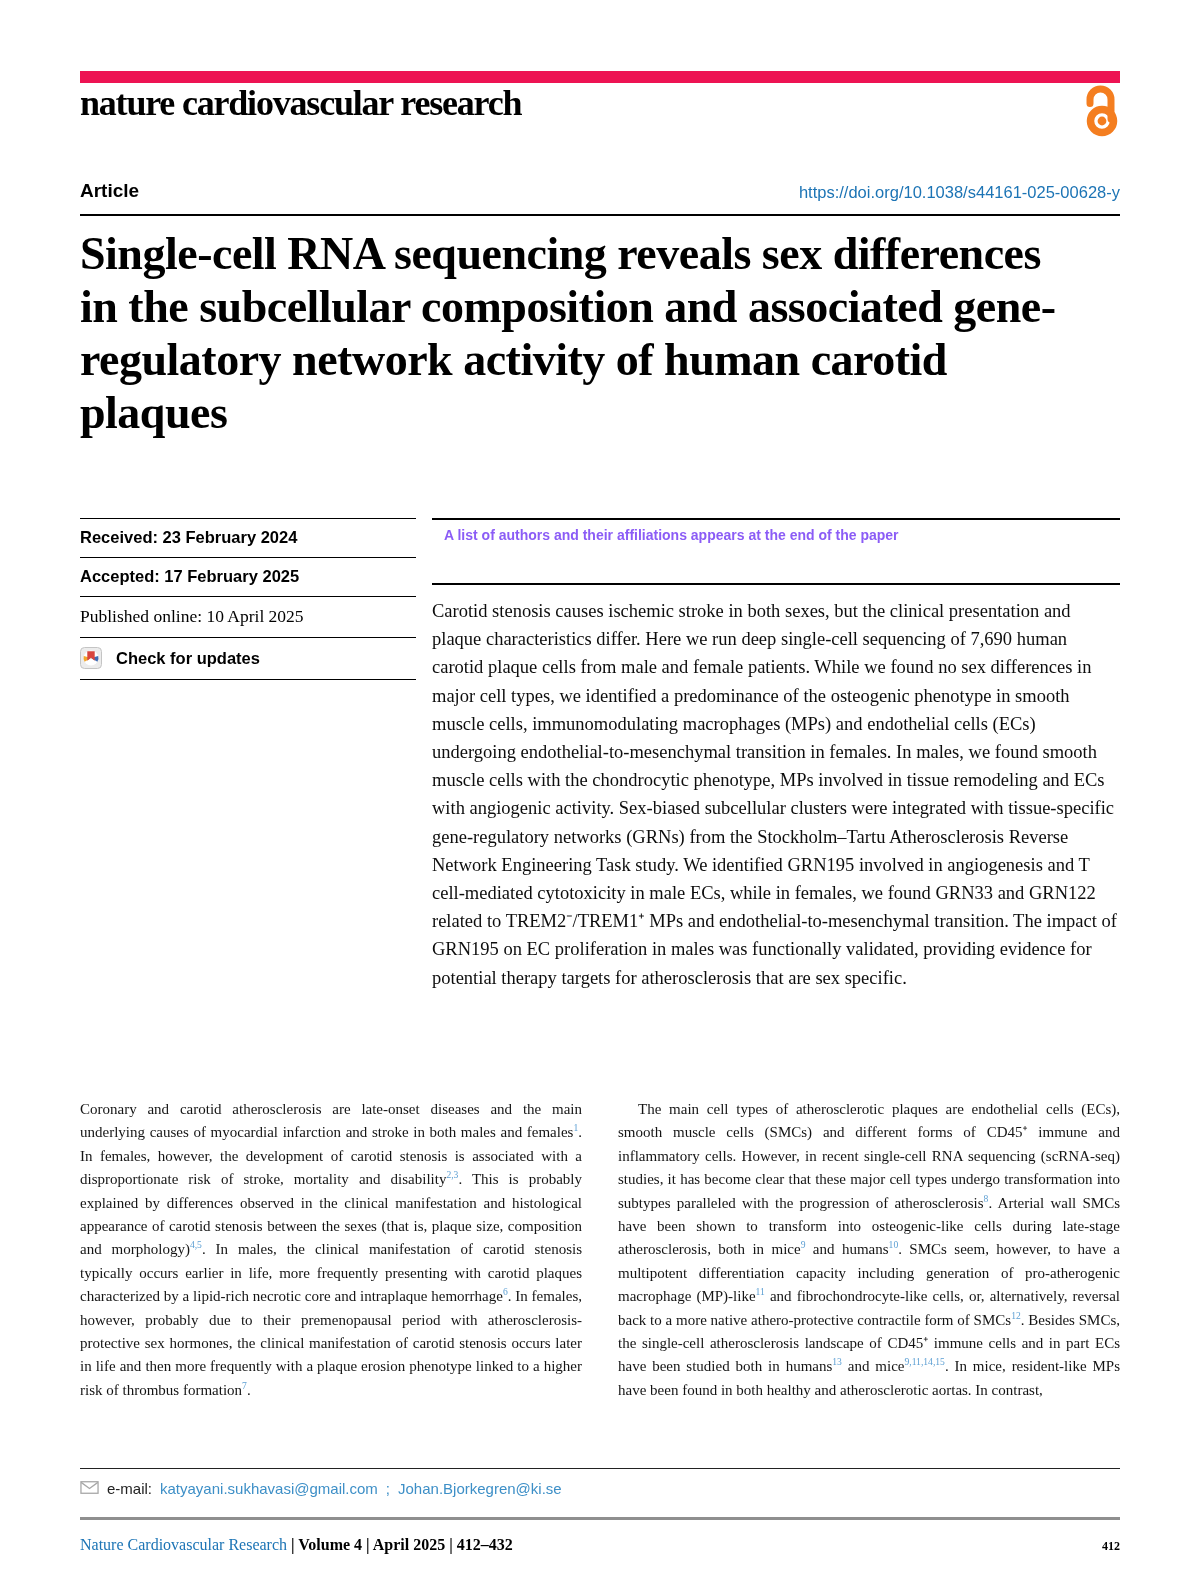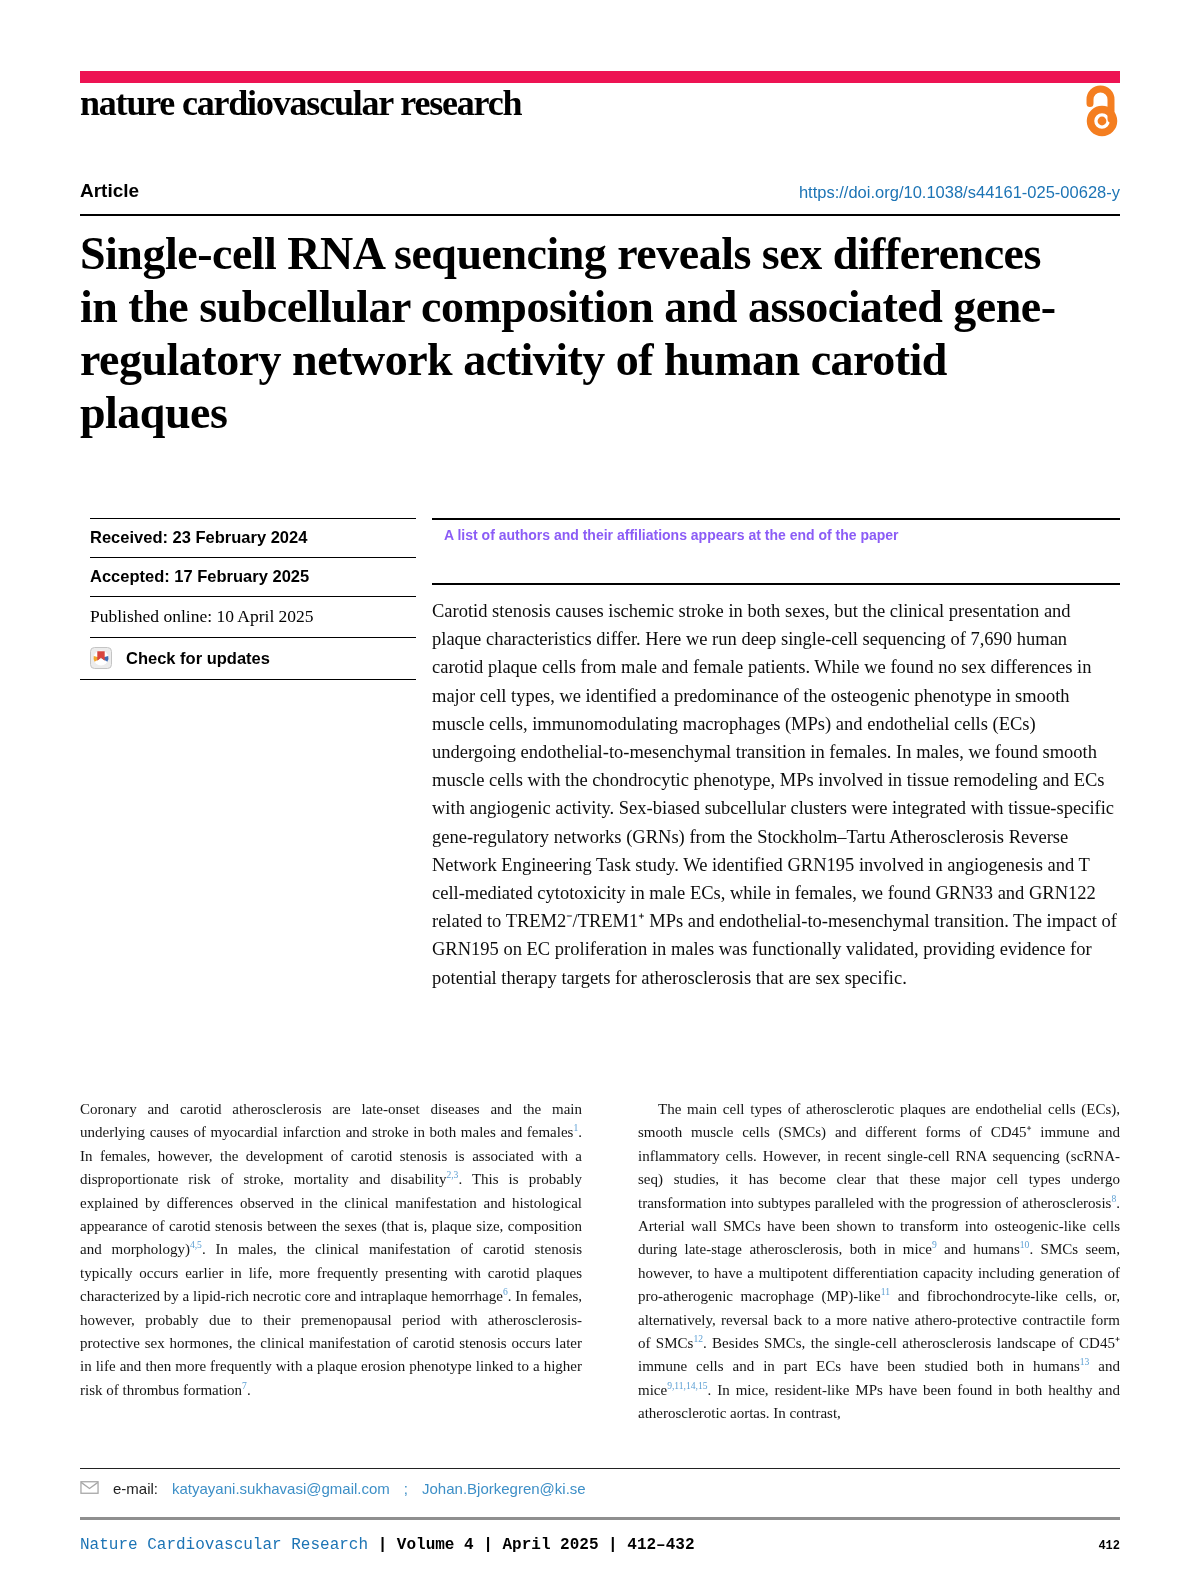--- a/index.html
+++ b/index.html
@@ -46,21 +46,21 @@
     font-weight: 700; font-size: 46px; line-height: 53px;
     letter-spacing: -0.5px; color: #000;
   }
 
   
   .history { left: 80px; top: 518px; width: 336px; border-bottom: 1.5px solid #000; }
   .history-row {
     border-top: 1.5px solid #000;
     padding: 9px 0 10px 0;
     font-family: "Liberation Sans", sans-serif;
-    font-weight: 700; font-size: 16.5px; color: #000; margin-left: 10px;
+    font-weight: 700; font-size: 16.5px; color: #000;
   }
   .history-row.serif {
     font-family: "Liberation Serif", serif;
     font-weight: 400; font-size: 17.5px;
   }
   .check-row { display: flex; align-items: center; gap: 14px; text-decoration: none; color: #000; }
   .check-row svg { display: block; }
 
   
   .authors-rule { left: 432px; top: 518px; width: 688px; height: 1.5px; }
@@ -77,36 +77,36 @@
   }
 
   
   .body-col {
     top: 1098px; width: 502px;
     font-size: 15px; line-height: 23.4px; color: #141414;
     text-align: justify;
   }
   .col-1 { left: 80px; }
   .col-2 { left: 618px; }
-  .col-2 .para { text-indent: 20px; margin-left: 20px; }
+  .col-2 .para { text-indent: 20px; }
   sup.ref { font-size: 64%; vertical-align: super; line-height: 0; }
 
   
   .footer-rule { left: 80px; top: 1468px; width: 1040px; height: 1px; background: #222; }
   .email-row {
     left: 80px; top: 1480px; width: 1040px;
-    display: flex; align-items: center; gap: 14px;
+    display: flex; align-items: center; gap: 8px;
     font-family: "Liberation Sans", sans-serif; font-size: 15px; color: #222;
   }
   .email-row a { text-decoration: none; }
   .gray-rule { left: 80px; top: 1517px; width: 1040px; height: 3px; background: #8f8f8f; }
   .journal-row {
     left: 80px; top: 1536px; width: 1040px;
     display: flex; justify-content: space-between; align-items: baseline;
-    font-family: Liberation Mono, monospace; font-size: 16px; color: #000;
+    font-family: Liberation Serif, serif; font-size: 16px; color: #000;
   }
   .journal-row .issue { font-weight: 700; }
   .journal-row a { text-decoration: none; font-weight: 400; }
   .page-number { font-weight: 700; font-size: 12px; }
 </style>
 </head>
 <body>
 
 <div class="page">
 

